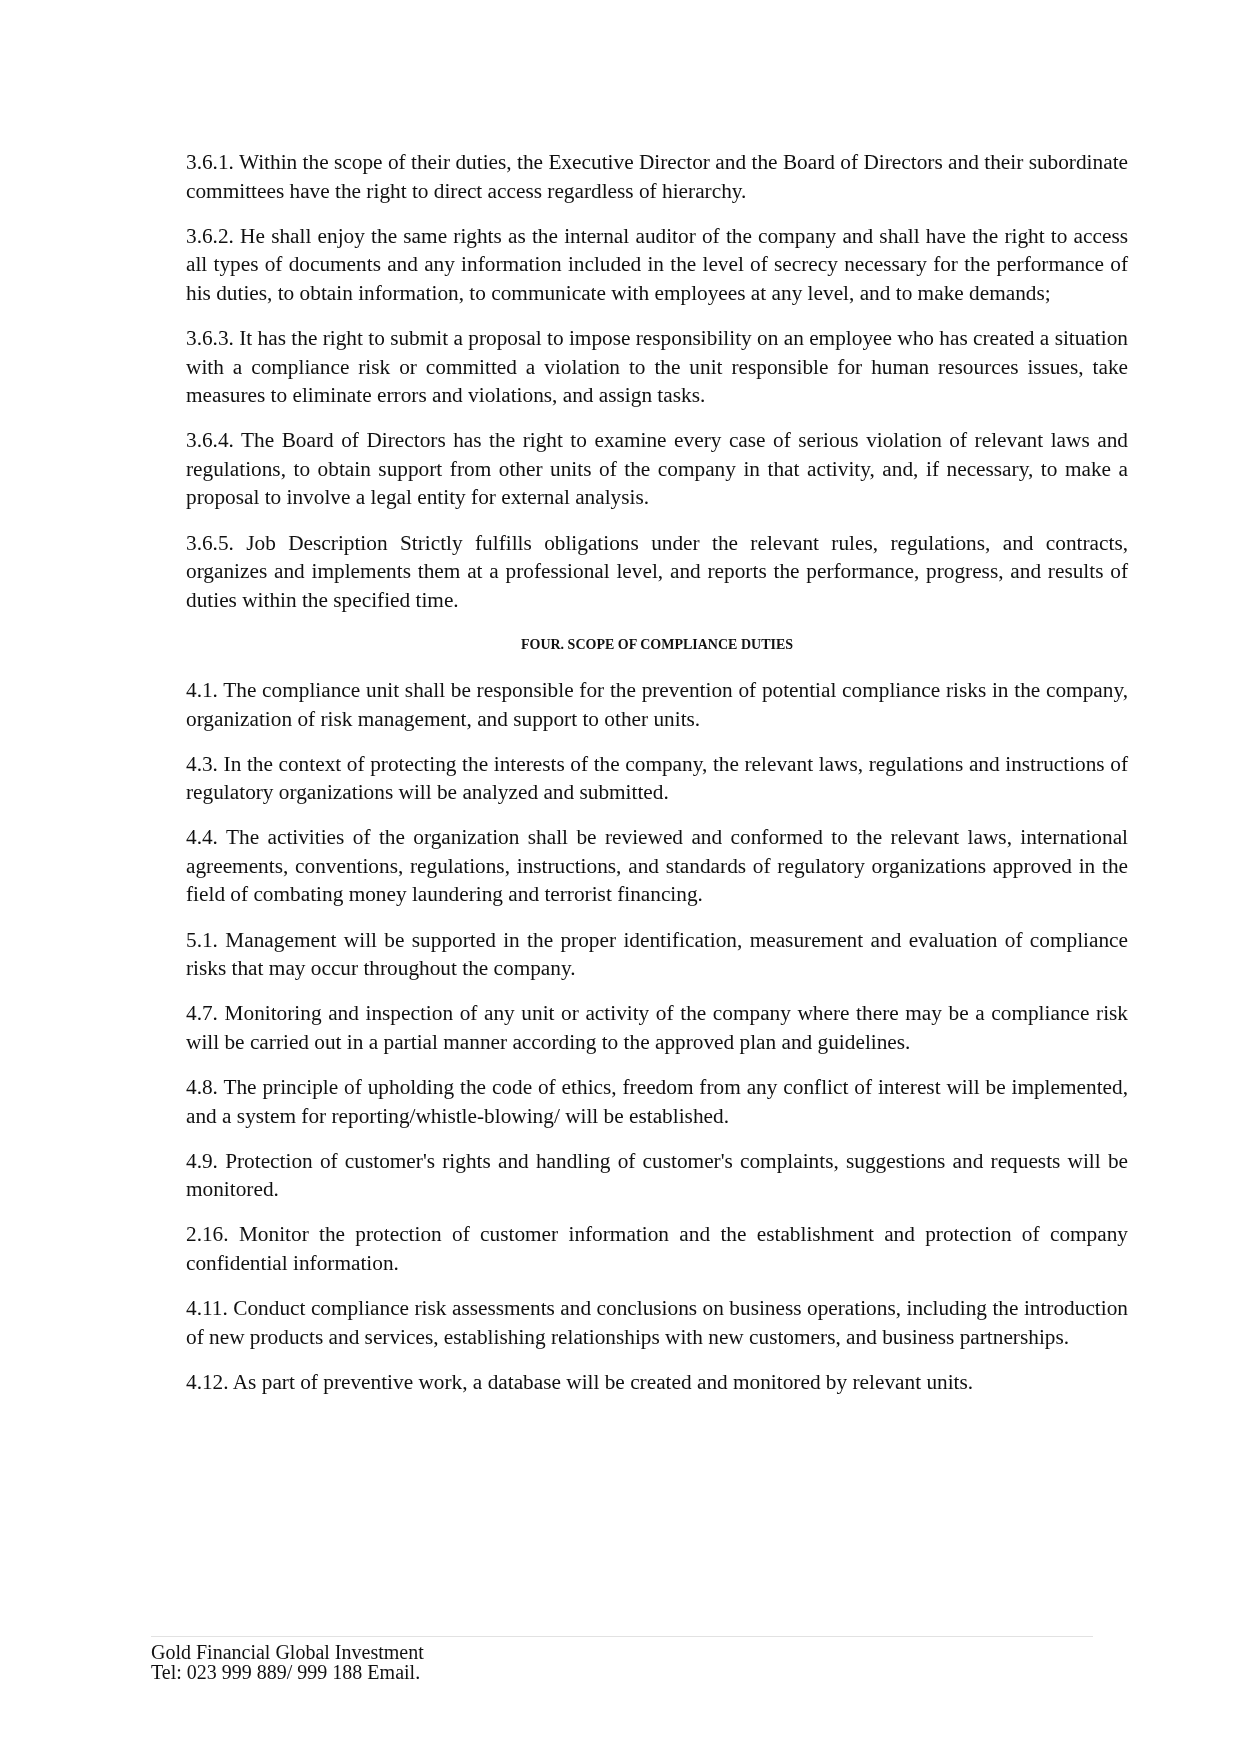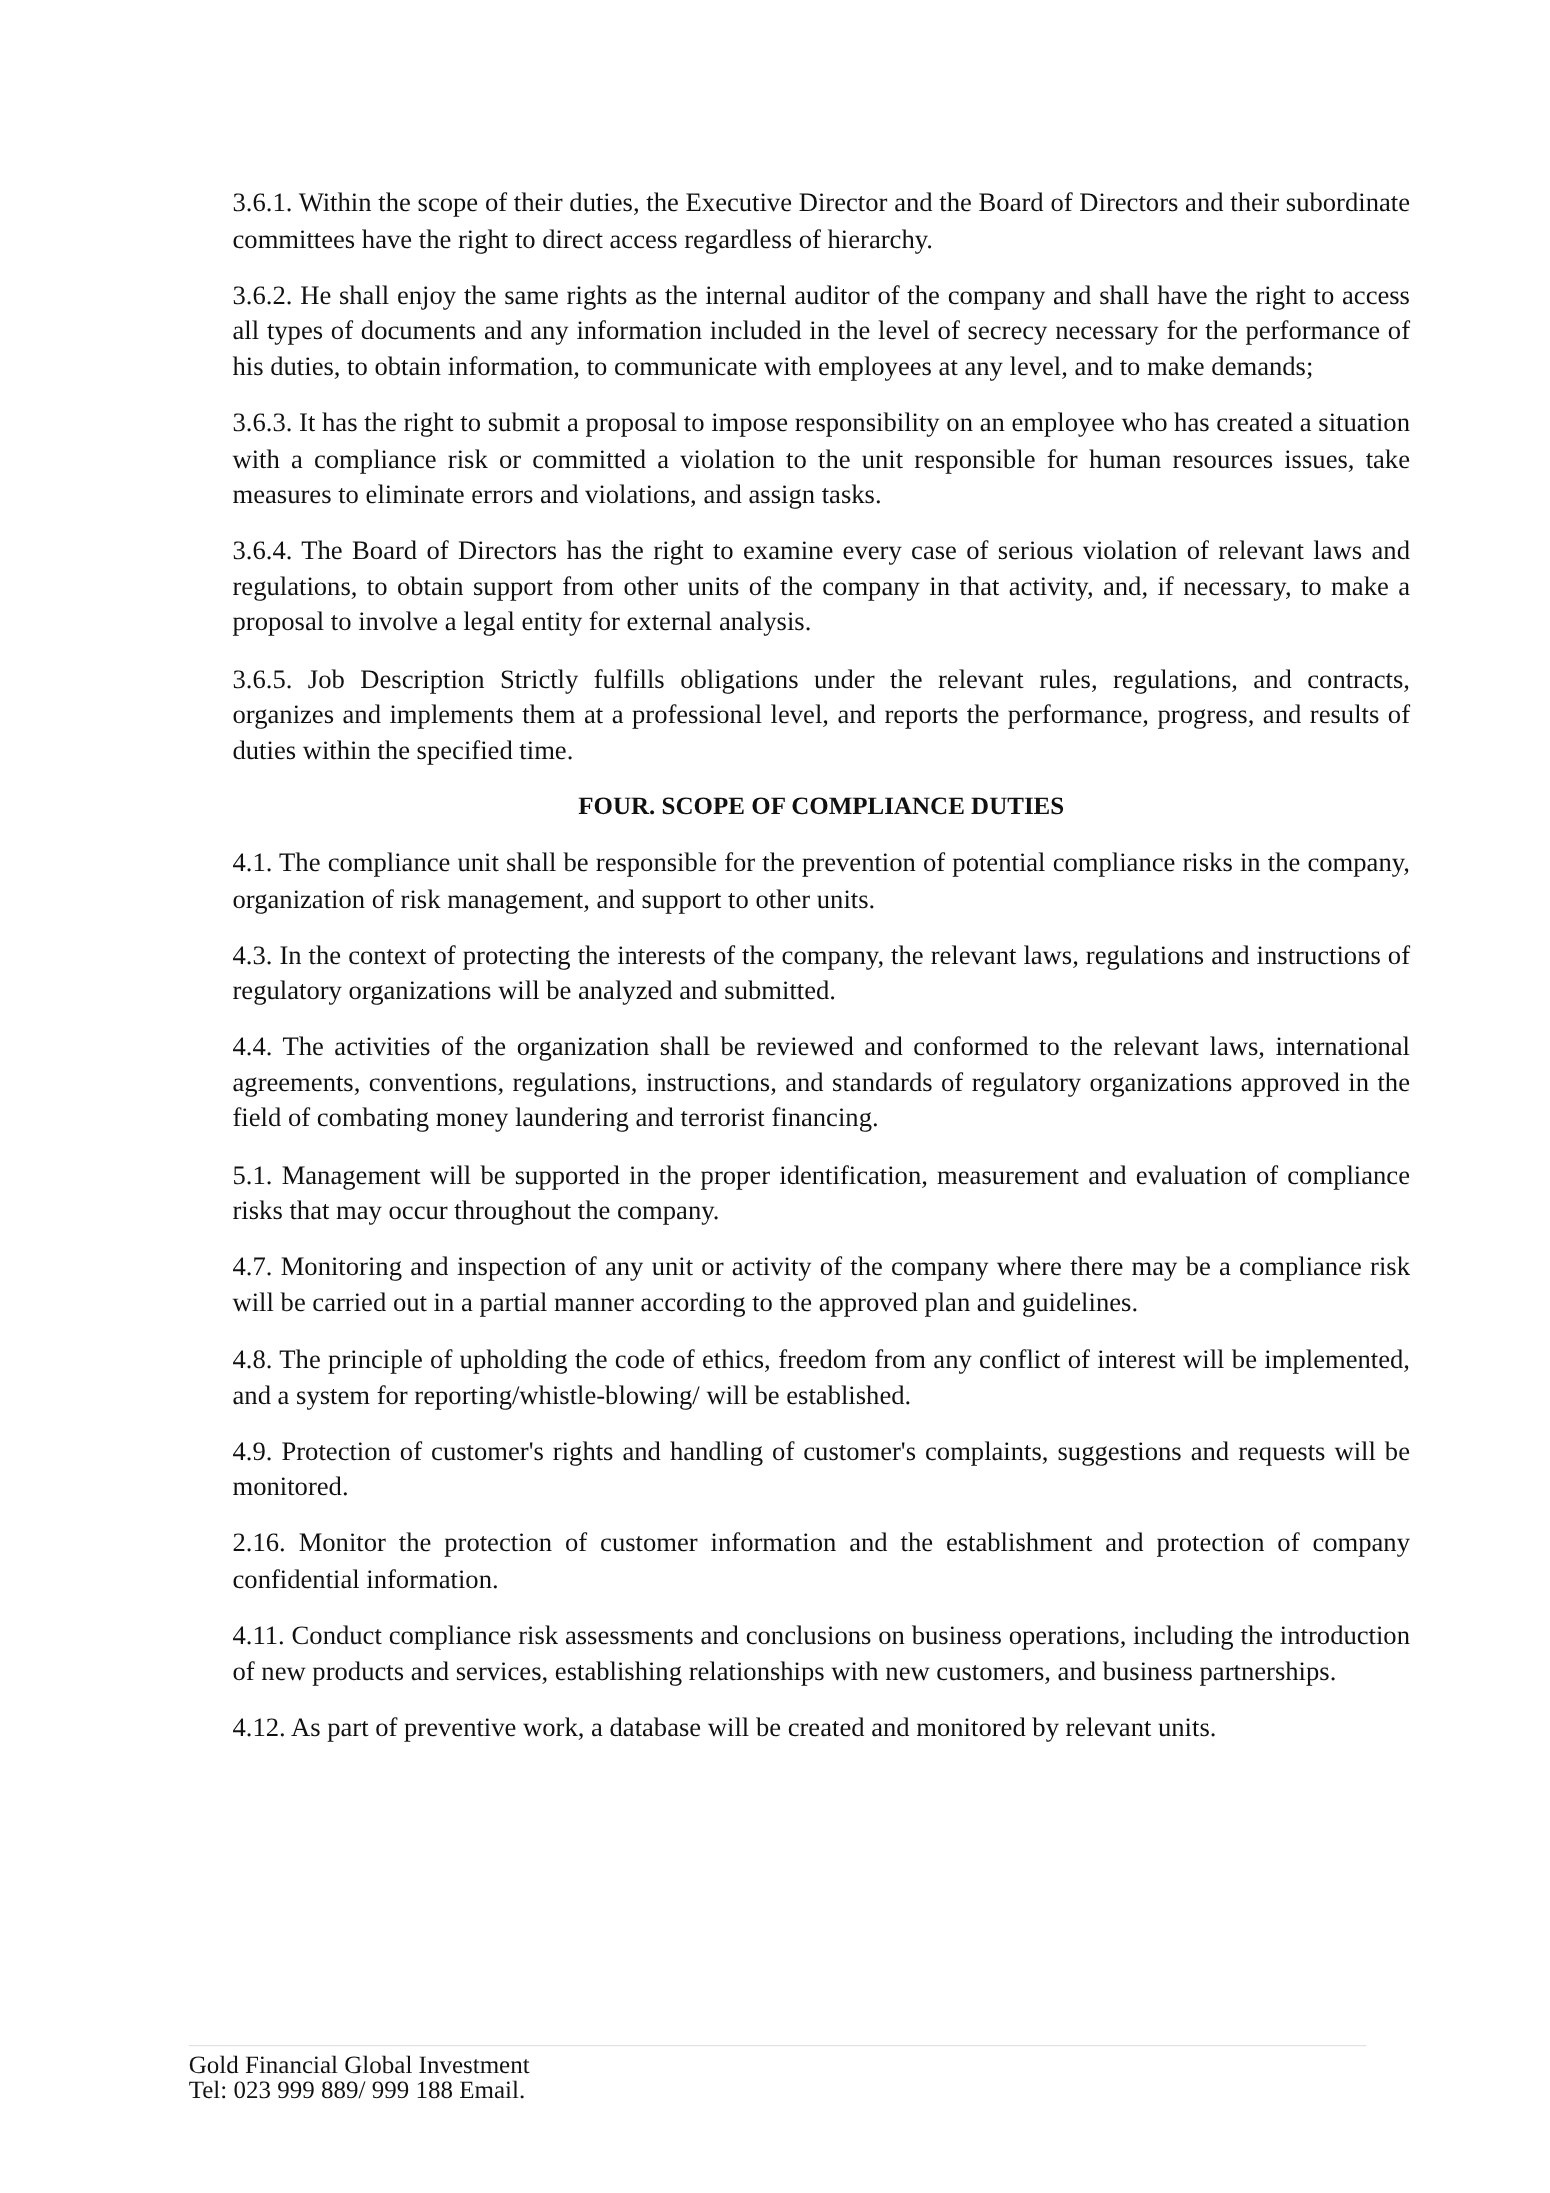--- a/index.html
+++ b/index.html
@@ -5,21 +5,21 @@
   html, body { margin: 0; padding: 0; background: #ffffff; }
   body { width: 1240px; height: 1754px; position: relative; overflow: hidden; }
   .page {
     position: absolute; left: 151px; top: 148px; width: 942px;
     font-family: "Liberation Serif", serif; color: #111111;
     font-size: 21.3px; line-height: 28.6px; margin-left: 35px;
   }
   .para { margin: 0 0 16.5px 0; text-align: justify; }
   .heading {
     margin: 0 0 16.5px 0; text-align: center; font-weight: bold;
-    font-size: 20px;
+    font-size: 14px;
   }
   .footer {
     position: absolute; left: 151px; top: 1636px; width: 942px;
     border-top: 1.5px solid #e2e2e2; padding-top: 6px;
     font-family: "Liberation Serif", serif; color: #111111;
     font-size: 20px; line-height: 19.5px;
   }
   .footer div { white-space: nowrap; }
 </style>
 </head>

